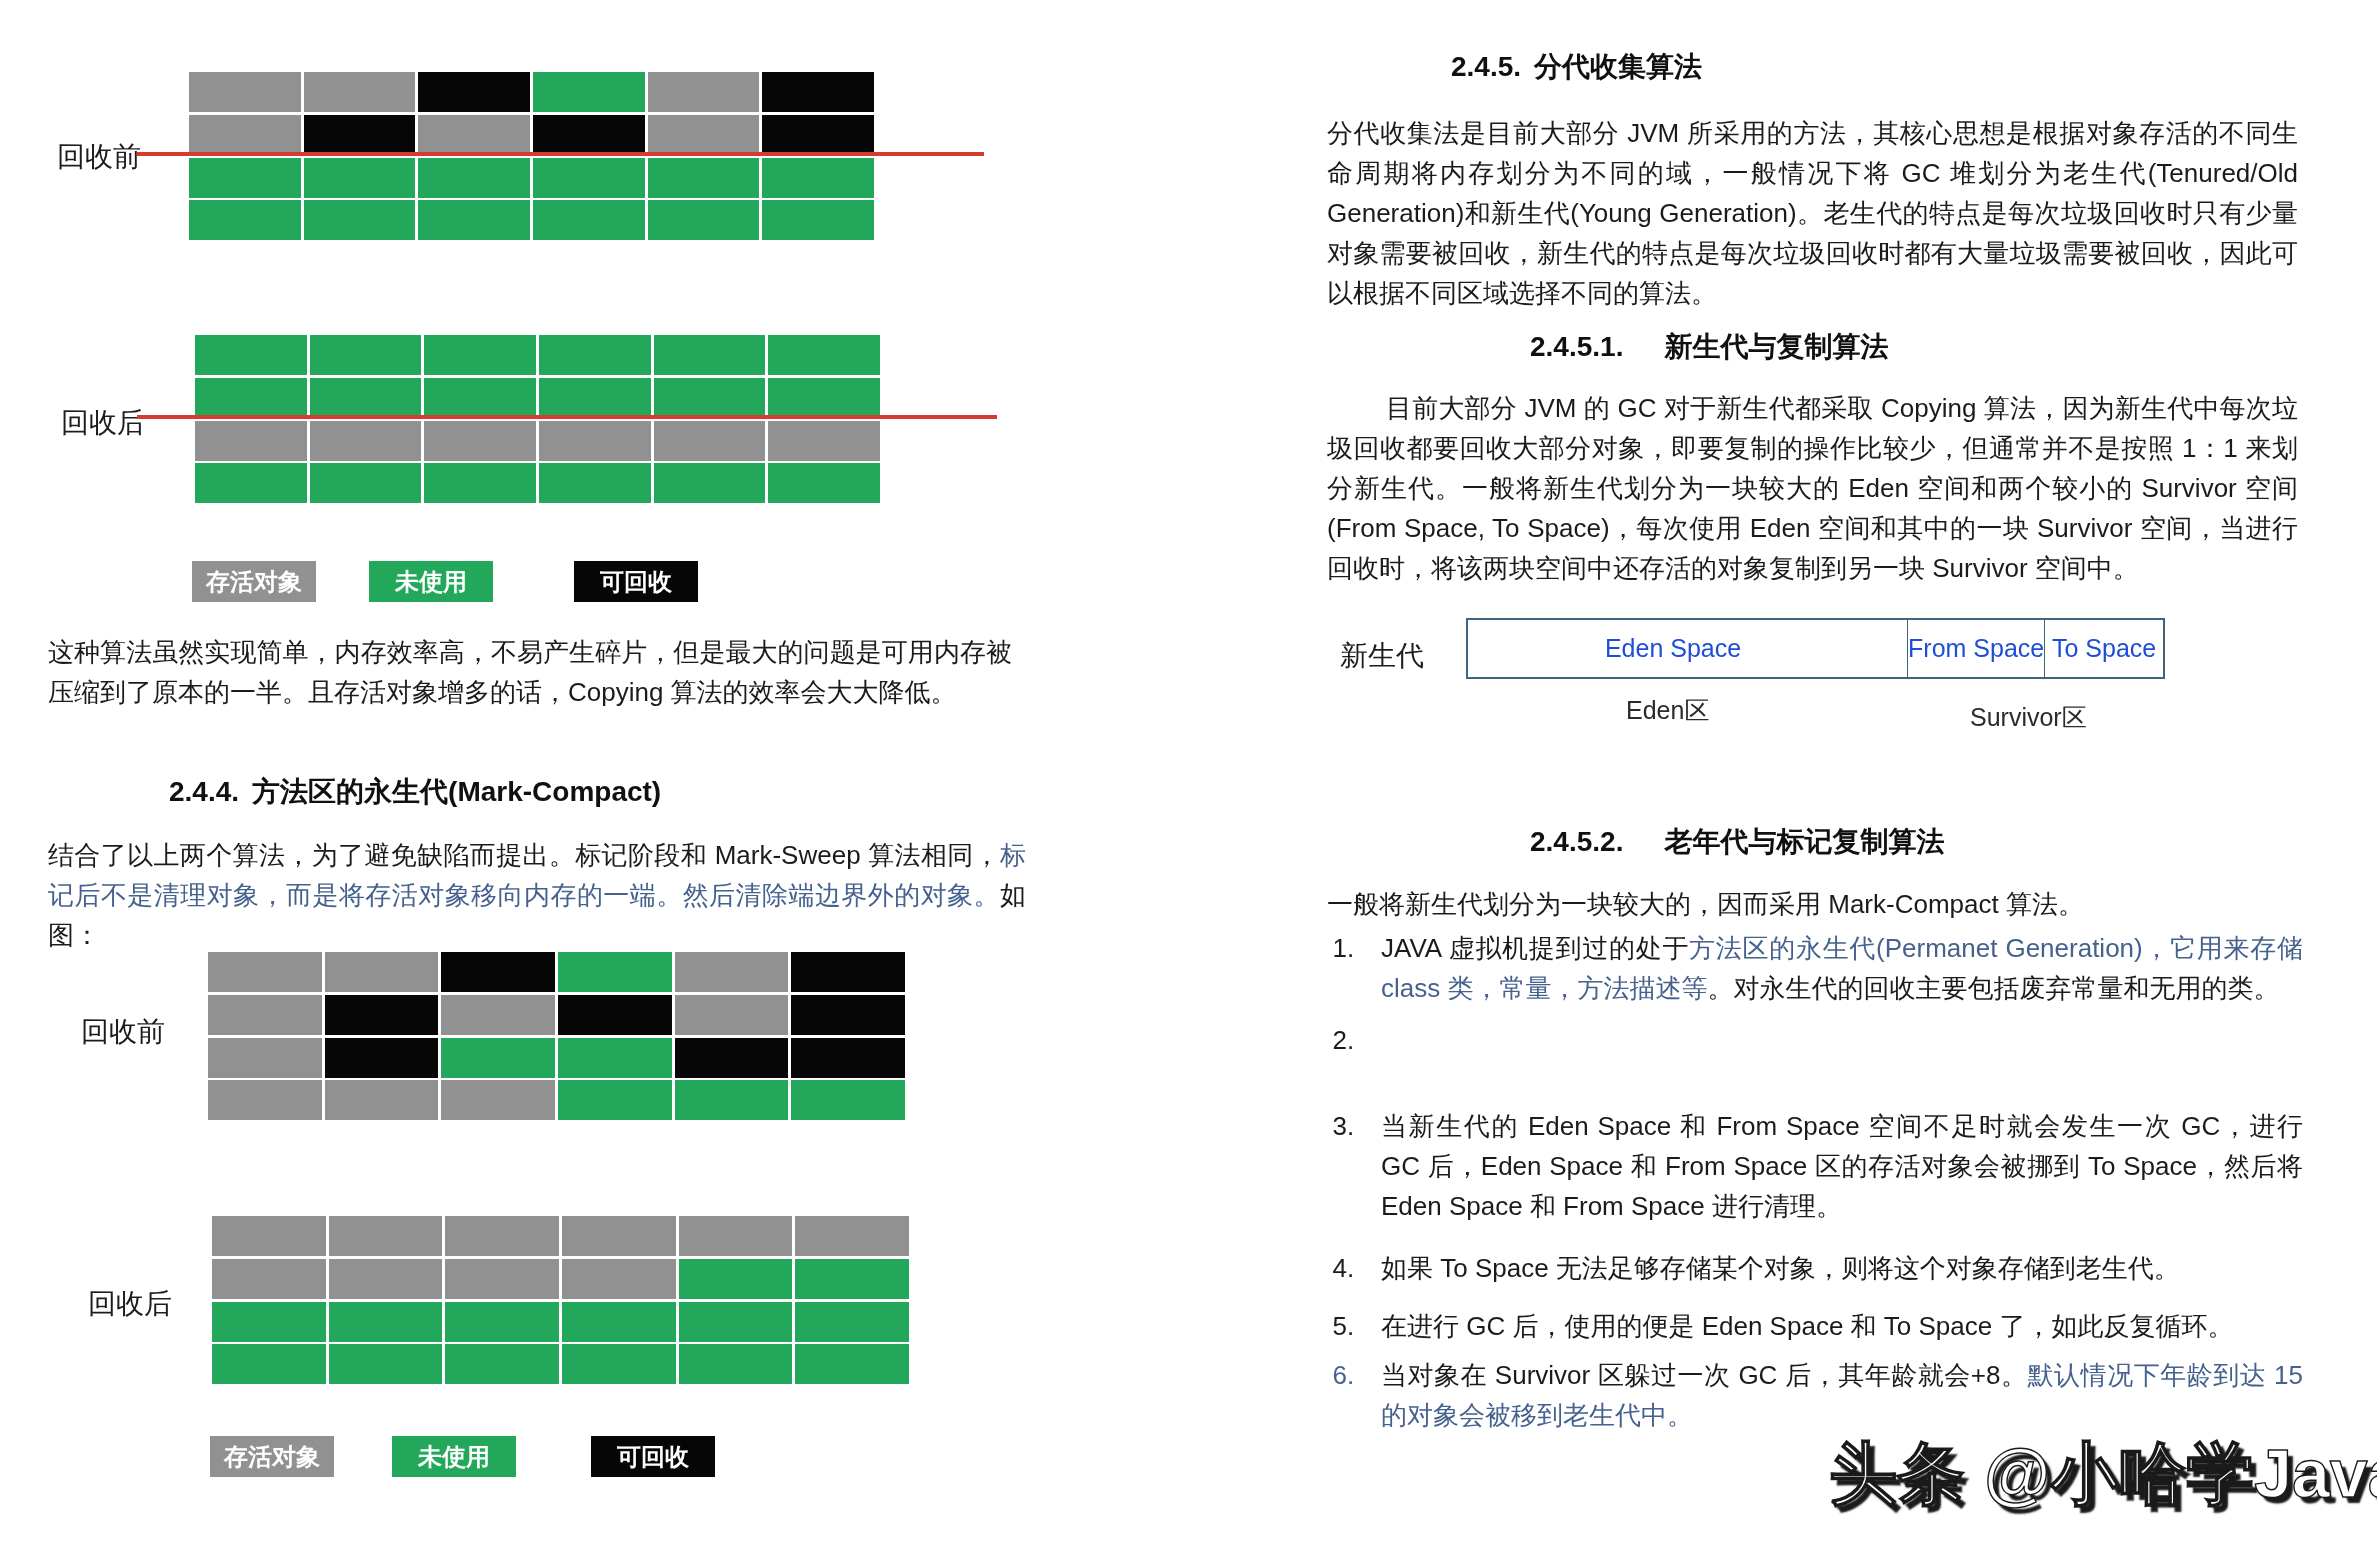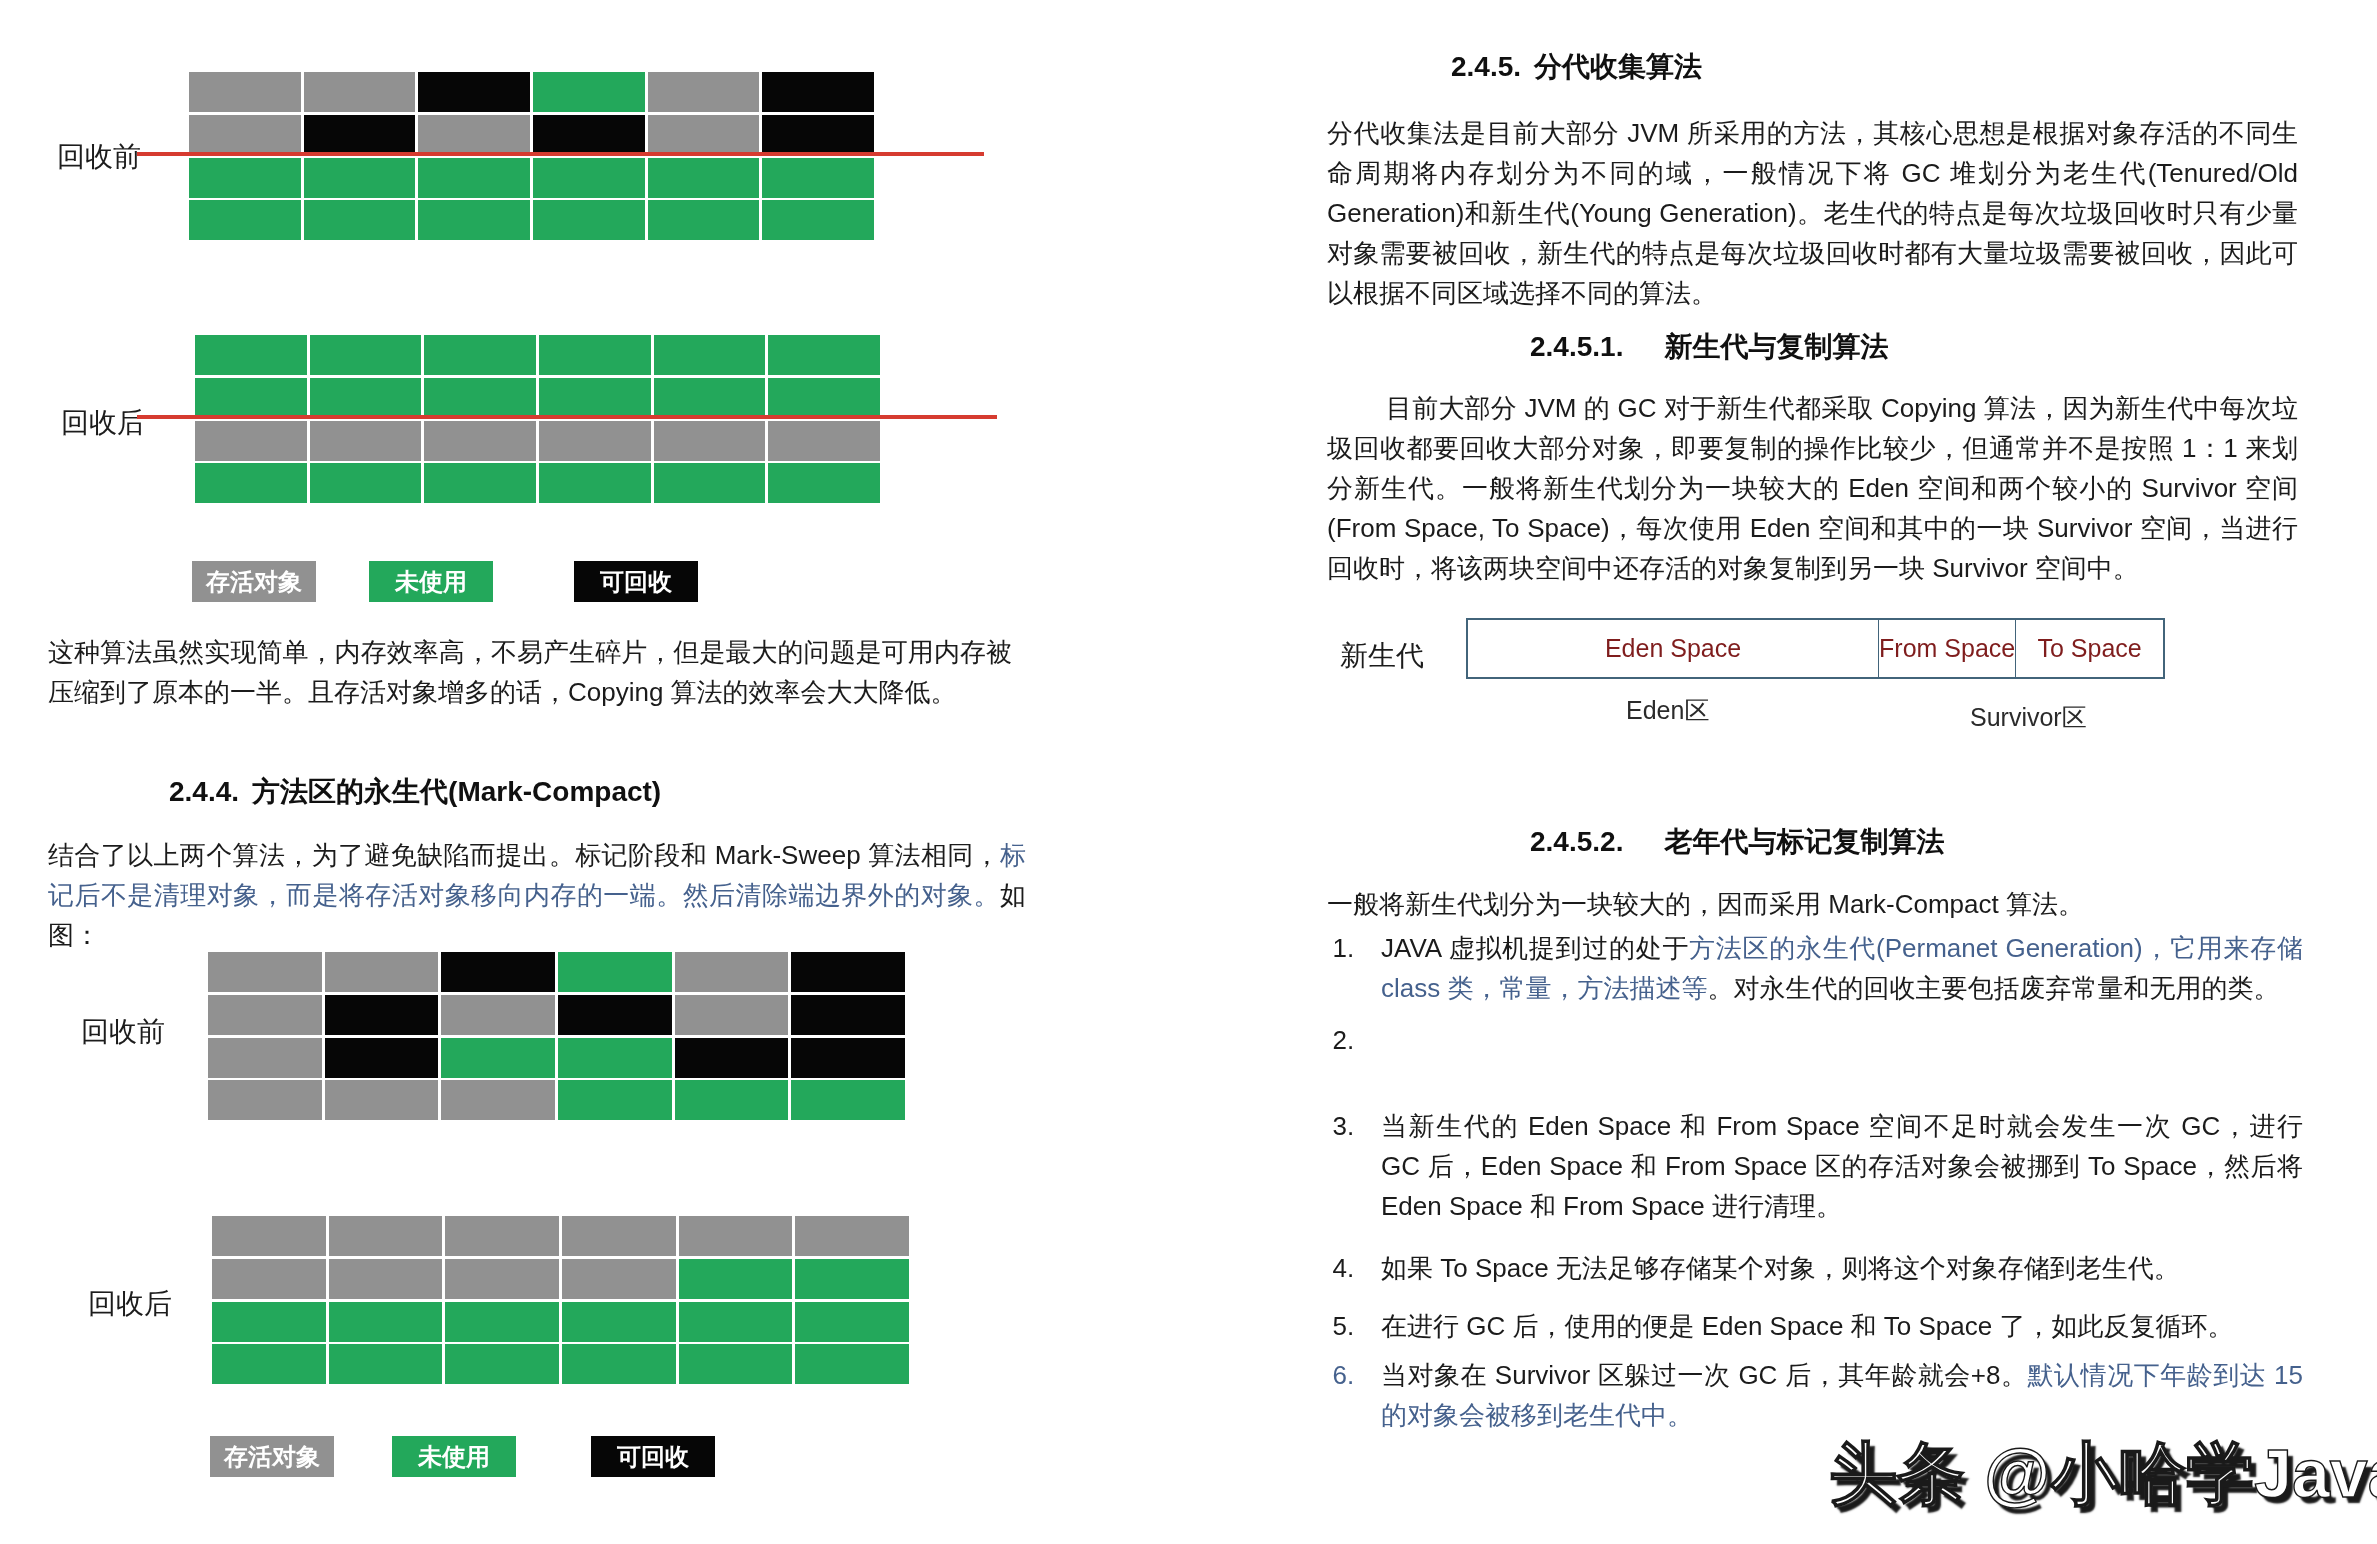--- a/index.html
+++ b/index.html
@@ -15,22 +15,22 @@
   .chip.green{background:#23a85b;}
   .chip.black{background:#060606;}
   .para{position:absolute;font-size:26px;line-height:40px;color:#1b1b1b;text-align:justify;}
   .h2{position:absolute;font-size:28px;font-weight:bold;color:#101010;white-space:nowrap;}
   .h2 .t{margin-left:13px;}
   .h2.wide .t{margin-left:41px;}
   .blue{color:#45618d;}
   .li{position:absolute;width:976px;padding-left:54px;box-sizing:border-box;font-size:26px;line-height:40px;text-align:justify;}
   .li .num{position:absolute;left:5.5px;top:0;}
   .ygbox{position:absolute;display:flex;border:2.8px solid #42647a;background:#ffffff;box-sizing:border-box;}
-  .ygcell{display:flex;align-items:center;justify-content:center;font-size:25px;color:#7f1d1d;white-space:nowrap;}
-  .ygcell.mid{border-left:1.8px solid #42647a;border-right:1.8px solid #42647a;}
+  .ygcell{display:flex;align-items:center;justify-content:center;font-size:25px;color:#1d4ed8;white-space:nowrap;}
+  .ygcell.mid{border-left:1.8px solid #42647a;border-right:1.8px solid #42647a;margin-left:29px;}
   .caption{position:absolute;font-size:25px;color:#2b2b2b;white-space:nowrap;}
   .watermark{position:absolute;font-size:68px;font-weight:bold;color:#ffffff;white-space:nowrap;
              -webkit-text-stroke:1.4px #1a1a1a;text-shadow:5.5px 5.5px 1.8px #1a1a1a;}
 </style>
 </head>
 <body>
 
 <div id="doc">
 
   <div>

